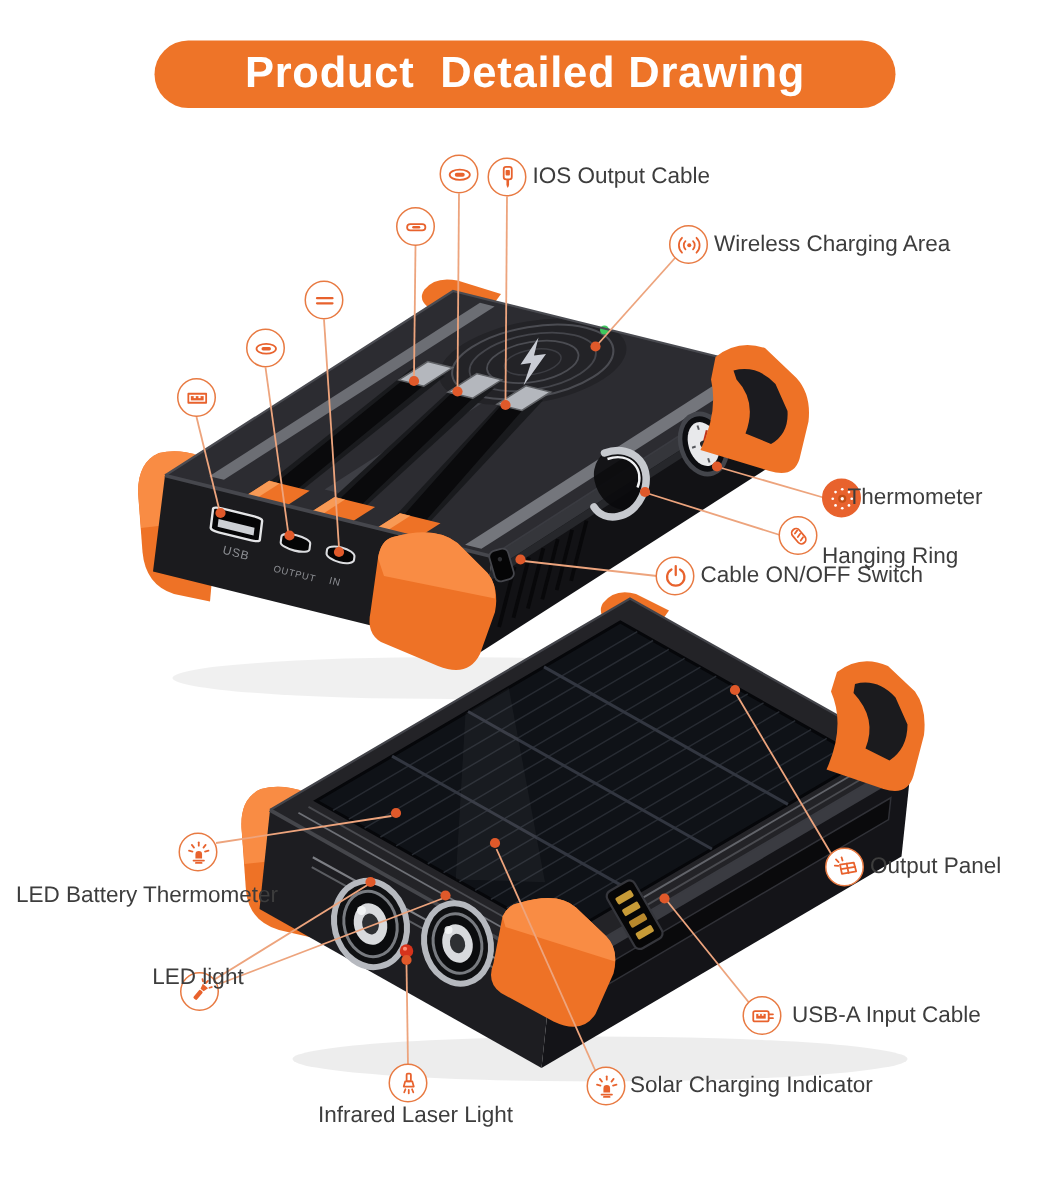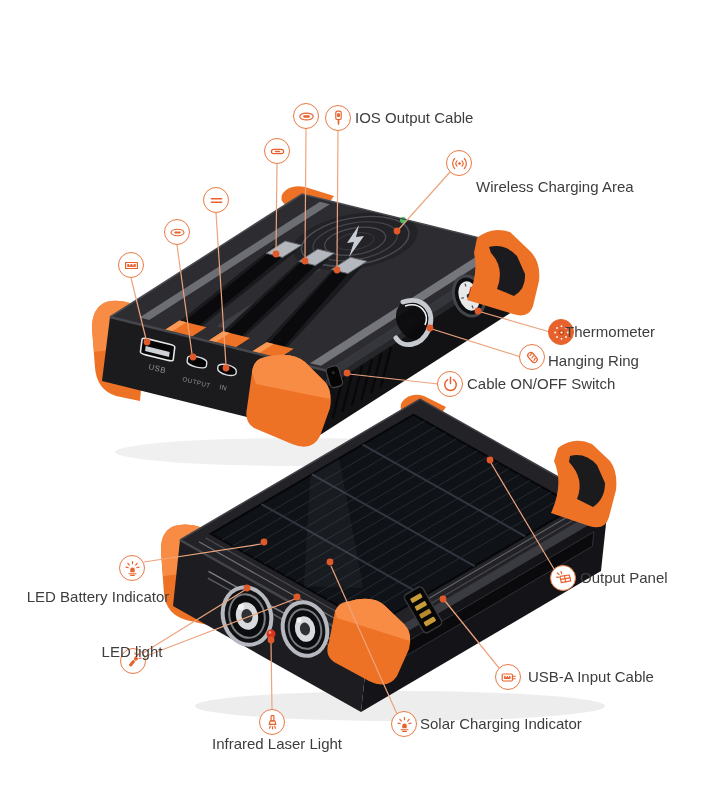--- a/index.html
+++ b/index.html
@@ -313,21 +313,21 @@
           </svg>
         </span>
       </div>
       <div class="callout">
         <span class="co-icon" style="left: 446px; top: 150px;">
           <svg viewBox="0 0 24 24">
             <circle cx="12" cy="12" r="1.7" class="f"></circle>
             <path d="M8.8,8.6 a4.8,4.8 0 0 0 0,6.8 M15.2,8.6 a4.8,4.8 0 0 1 0,6.8 M5.9,5.7 a8.9,8.9 0 0 0 0,12.6 M18.1,5.7 a8.9,8.9 0 0 1 0,12.6" class="s"></path>
           </svg>
         </span>
-        <span class="co-text" style="top: 153px; left: 476px; margin-top: 24px;">Wireless Charging Area</span>
+        <span class="co-text" style="top: 153px; left: 476px;">Wireless Charging Area</span>
       </div>
       <div class="callout">
         <span class="co-icon solid" style="left: 548px; top: 319px;">
           <svg viewBox="0 0 24 24">
             <circle cx="12" cy="12" r="3.4" fill="#c44f16"></circle>
             <circle cx="12" cy="12" r="1.4" fill="#fff"></circle>
             <circle cx="20" cy="12" r="1.15" fill="#fff"></circle>
             <circle cx="17.66" cy="17.66" r="1.15" fill="#fff"></circle>
             <circle cx="12" cy="20" r="1.15" fill="#fff"></circle>
             <circle cx="6.34" cy="17.66" r="1.15" fill="#fff"></circle>
@@ -343,21 +343,21 @@
         <span class="co-icon" style="left: 519px; top: 344px;">
           <svg viewBox="0 0 24 24">
             <g transform="rotate(-40 12 12)">
               <rect x="8.3" y="4.8" width="7.4" height="14.4" rx="3.7" class="s"></rect>
               <line x1="11" y1="8.2" x2="14.2" y2="7.4" class="s"></line>
               <line x1="11" y1="12" x2="14.2" y2="11.2" class="s"></line>
               <line x1="11" y1="15.8" x2="14.2" y2="15" class="s"></line>
             </g>
           </svg>
         </span>
-        <span class="co-text" style="top: 351px; left: 548px;">Hanging Ring</span>
+        <span class="co-text" style="top: 361px; left: 548px;">Hanging Ring</span>
       </div>
       <div class="callout">
         <span class="co-icon" style="left: 437px; top: 371px;">
           <svg viewBox="0 0 24 24">
             <path d="M8.4,5.9 a7.3,7.3 0 1 0 7.2,0" class="s2"></path>
             <line x1="12" y1="3" x2="12" y2="10.6" class="s2"></line>
           </svg>
         </span>
         <span class="co-text" style="top: 374px; left: 467px;">Cable ON/OFF Switch</span>
       </div>
@@ -380,21 +380,21 @@
             <line x1="12" y1="3.2" x2="12" y2="6" class="s"></line>
             <line x1="6.2" y1="5.4" x2="8" y2="7.7" class="s"></line>
             <line x1="17.8" y1="5.4" x2="16" y2="7.7" class="s"></line>
             <line x1="3.8" y1="10.3" x2="6.7" y2="11" class="s"></line>
             <line x1="20.2" y1="10.3" x2="17.3" y2="11" class="s"></line>
             <path d="M9.2,16.8 v-3.4 a2.8,2.8 0 0 1 5.6,0 v3.4 z" class="f"></path>
             <line x1="7.6" y1="18.6" x2="16.4" y2="18.6" class="s"></line>
             <line x1="9.6" y1="20.6" x2="14.4" y2="20.6" class="s"></line>
           </svg>
         </span>
-        <span class="co-text" style="top: 587px; left: 98px; transform: translateX(-50%);">LED Battery Indicator</span>
+        <span class="co-text" style="top: 587px; left: 98px; transform: translateX(-50%);">LED Battery Thermometer</span>
       </div>
       <div class="callout">
         <span class="co-icon" style="left: 120px; top: 648px;">
           <svg viewBox="0 0 24 24">
             <g transform="rotate(40 12 12)">
               <path d="M9.1,5.2 h5.8 l-1.2,4.4 h-3.4 z" class="f"></path>
               <rect x="10.1" y="10.4" width="3.8" height="9" rx="1.2" class="f"></rect>
             </g>
             <line x1="17" y1="4" x2="18.5" y2="2.5" class="s"></line>
             <line x1="19.7" y1="8.2" x2="21.7" y2="7.6" class="s"></line>
@@ -438,13 +438,14 @@
             <line x1="20.2" y1="10.3" x2="17.3" y2="11" class="s"></line>
             <path d="M9.2,16.8 v-3.4 a2.8,2.8 0 0 1 5.6,0 v3.4 z" class="f"></path>
             <line x1="7.6" y1="18.6" x2="16.4" y2="18.6" class="s"></line>
             <line x1="9.6" y1="20.6" x2="14.4" y2="20.6" class="s"></line>
           </svg>
         </span>
         <span class="co-text" style="top: 714px; left: 420px; text-align: center;">Solar Charging Indicator</span>
       </div>
     </div>
 
+  <div class="title-banner">Product  Detailed Drawing</div>
 </div>
 
 </body></html>

